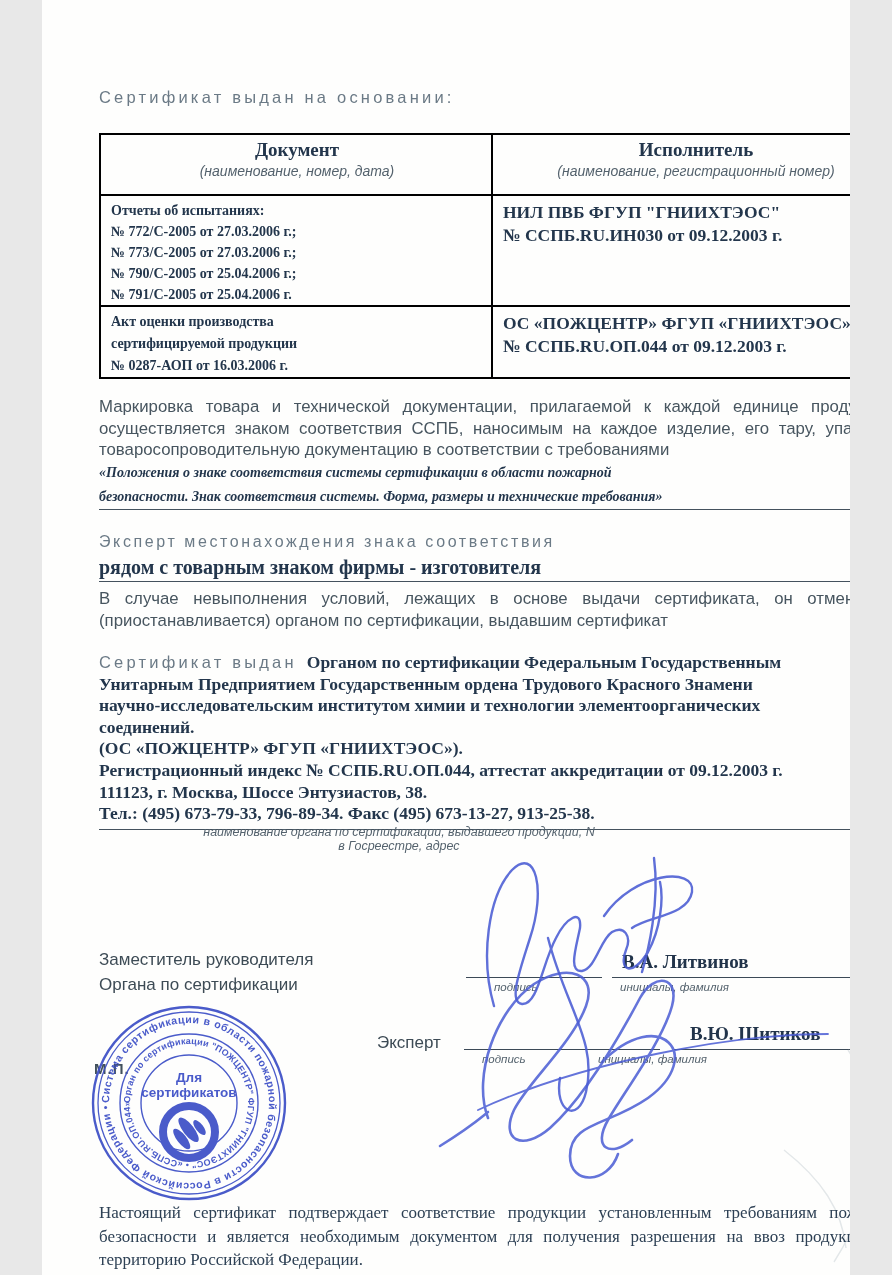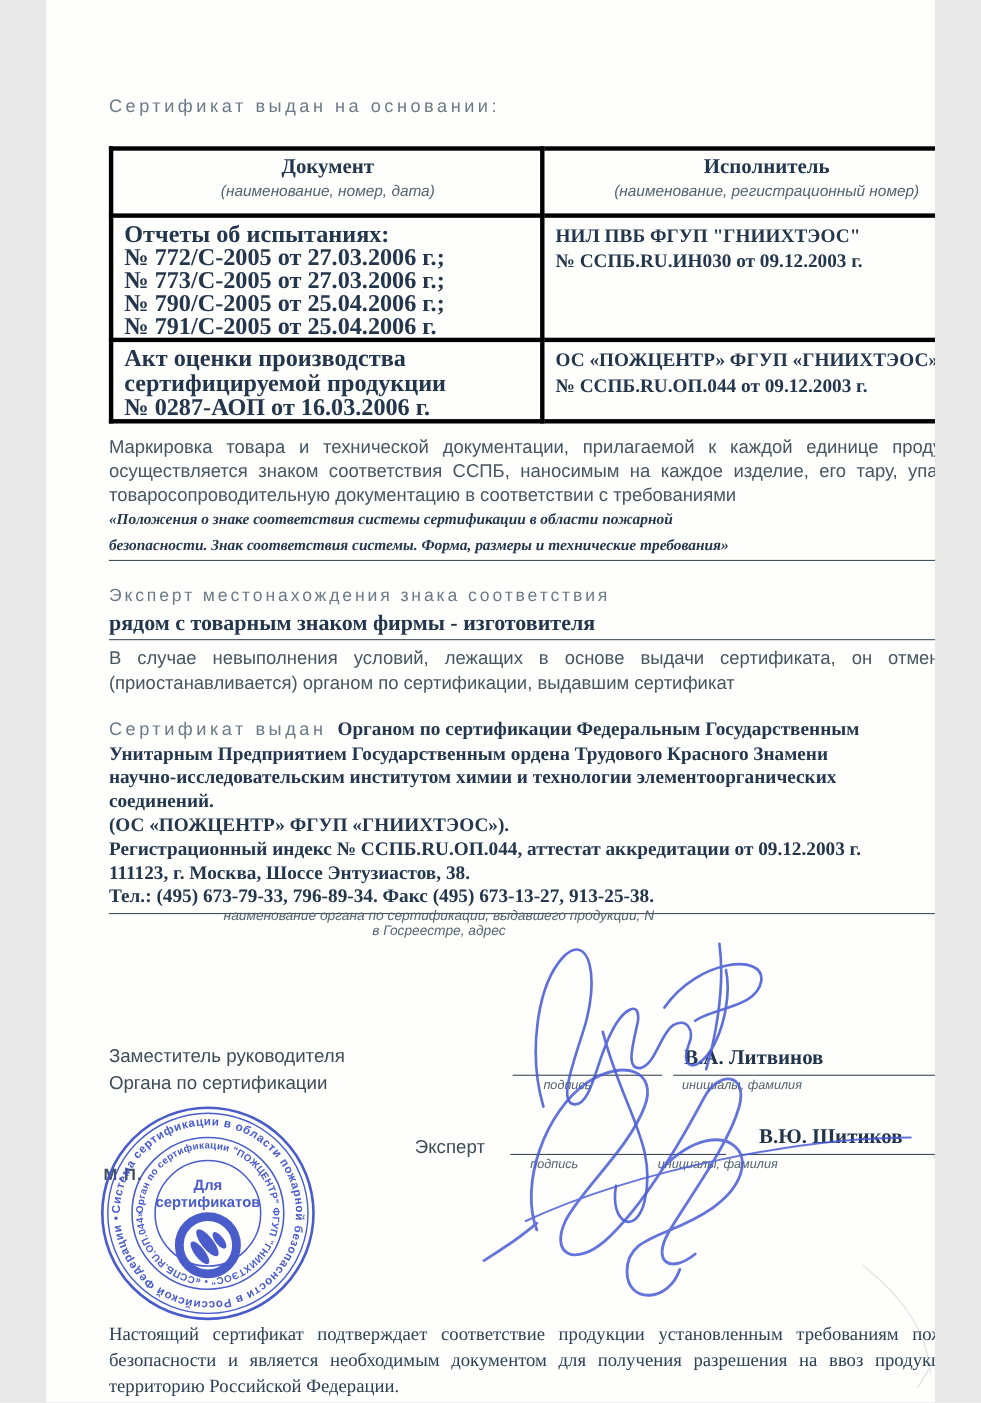--- a/index.html
+++ b/index.html
@@ -22,26 +22,26 @@
   }
   .sans-par{
     color:#47555f;font-size:16.8px;line-height:21.5px;text-align:justify;
     font-family:"Liberation Sans",sans-serif;
   }
   
   table.doc-table{
     border-collapse:collapse;table-layout:fixed;width:798px;
   }
   table.doc-table td{
-    border:4px solid #000000;vertical-align:top;padding:4px 8px 0 10px;
+    border:2px solid #000000;vertical-align:top;padding:4px 8px 0 10px;
   }
   td.hdr{text-align:center;padding-top:9px;}
   .hdr-title{font-size:19px;font-weight:bold;color:#23364c;font-family:"Liberation Serif",serif;}
   .hdr-sub{font-size:14px;font-style:italic;color:#54626d;margin-top:2px;}
-  .cell-lines{font-size:22px;line-height:21px;}
+  .cell-lines{font-size:14px;line-height:21px;}
   .cell-lines.rt{font-size:17.5px;line-height:22.5px;padding-top:1px;}
   .row-head{height:61px;}
   .row-1{height:101px;}
   .row-2{height:63px;}
   
   .bold-par{
     font-size:14px;line-height:24px;
     border-bottom:1.8px solid #44525e;padding-bottom:0;font-style:italic;
   }
   .rule-line{border-bottom:1.8px solid #44525e;padding-bottom:3px;font-size:20px;line-height:22px;}

